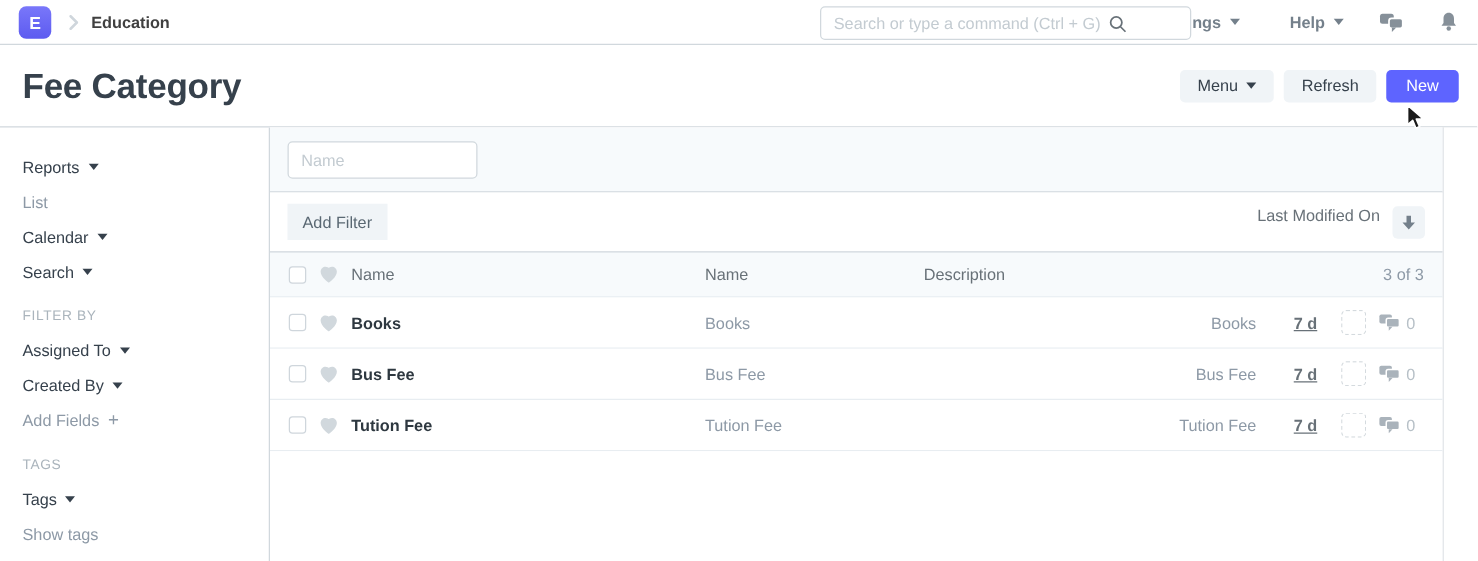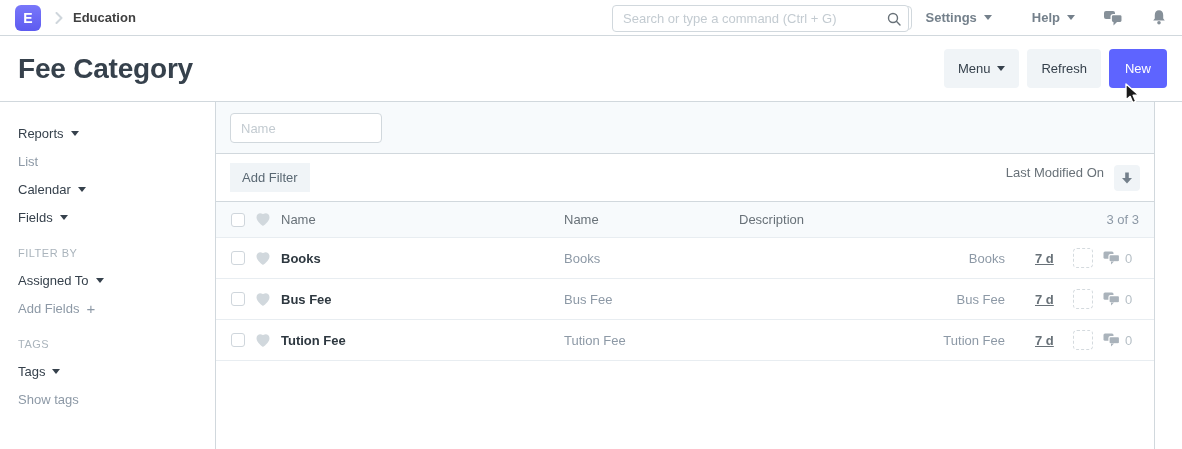--- a/index.html
+++ b/index.html
@@ -15,35 +15,35 @@
   }
   *{box-sizing:border-box;margin:0;padding:0;font-family:"Liberation Sans",sans-serif;}
   html,body{width:1182px;height:449px;overflow:hidden;background:#fff;position:relative;}
 
   
   .navbar{height:36px;display:flex;align-items:center;padding:0 15px;border-bottom:1px solid var(--border);position:relative;background:#fff;}
   .logo{width:26px;height:26px;border-radius:6px;background:linear-gradient(180deg,#7977fa,#5d5bf0);color:#fff;font-size:14px;font-weight:700;display:flex;align-items:center;justify-content:center;}
   .crumb-chev{margin:0 10px 0 14px;display:flex;align-items:center;}
   .breadcrumb{font-size:13px;font-weight:700;color:#404040;}
   .search-wrap{position:absolute;left:612px;top:5px;width:297px;height:27px;}
-  .search-wrap input{width:100%;height:100%;border:1px solid var(--border);border-radius:4px;padding:0 26px 0 10px;font-size:13px;color:var(--text);background:#fff;outline:none;}
+  .search-wrap input{width:100%;height:100%;border:1px solid var(--border);border-radius:4px;padding:0 26px 0 10px;font-size:13px;color:var(--text);background:#fff;outline:none;margin-left:44px;}
   .search-wrap input::placeholder{color:var(--placeholder);}
   .search-icon{position:absolute;right:7px;top:6px;}
   .nav-right{margin-left:auto;display:flex;align-items:center;}
   .nav-avatar{width:24px;height:24px;border:1px solid var(--border);border-radius:4px;display:flex;align-items:center;justify-content:center;font-size:12px;font-weight:700;color:#98a6ad;background:#fff;margin-right:14px;}
   .nav-link{font-size:13px;font-weight:700;color:#74808b;display:flex;align-items:center;cursor:default;}
   .nav-link + .nav-link{margin-left:40px;}
   .nav-icon{margin-left:28px;display:flex;align-items:center;}
   .caret{display:inline-block;width:0;height:0;border-left:4px solid transparent;border-right:4px solid transparent;border-top:5px solid currentColor;margin-left:7px;}
 
   
   .page-head{height:66px;display:flex;align-items:center;padding:0 15px;border-bottom:1px solid var(--border);background:#fff;}
   .page-title{font-size:28px;font-weight:700;color:var(--text);letter-spacing:-0.2px;margin-left:3px;}
   .head-actions{margin-left:auto;display:flex;align-items:center;gap:8px;}
-  .btn{height:39px;border:none;border-radius:4px;background:var(--btn-bg);color:var(--text);font-size:13px;padding:0 14px;display:flex;align-items:center;cursor:pointer;}
+  .btn{height:26px;border:none;border-radius:4px;background:var(--btn-bg);color:var(--text);font-size:13px;padding:0 14px;display:flex;align-items:center;cursor:pointer;}
   .btn-primary{background:var(--primary);color:#fff;padding:0 16px;}
 
   
   .body{display:flex;height:347px;}
   .sidebar{width:215px;padding:24px 0 0 18px;flex:0 0 215px;}
   .sb-item{font-size:13px;color:var(--text);margin-bottom:13px;display:flex;align-items:center;cursor:pointer;}
   .sb-item.muted{color:var(--muted);}
   .sb-heading{font-size:11px;color:#aab4bc;letter-spacing:0.5px;margin:22px 0 14px;}
   .plus{margin-left:7px;font-size:15px;line-height:10px;color:var(--muted);}
   .main{width:940px;flex:0 0 940px;border-left:1px solid var(--border);border-right:1px solid var(--border);display:flex;flex-direction:column;background:#fff;}
@@ -151,27 +151,31 @@
       <span class="caret"></span>
     </div>
     <div class="sb-item muted">
       <span>List</span>
     </div>
     <div class="sb-item">
       <span>Calendar</span>
       <span class="caret"></span>
     </div>
     <div class="sb-item">
-      <span>Fields</span>
+      <span>Search</span>
       <span class="caret"></span>
     </div>
 
     <div class="sb-heading">FILTER BY</div>
     <div class="sb-item">
       <span>Assigned To</span>
+      <span class="caret"></span>
+    </div>
+    <div class="sb-item">
+      <span>Created By</span>
       <span class="caret"></span>
     </div>
     <div class="sb-item muted">
       <span>Add Fields</span>
       <span class="plus">+</span>
     </div>
 
     <div class="sb-heading">TAGS</div>
     <div class="sb-item">
       <span>Tags</span>

